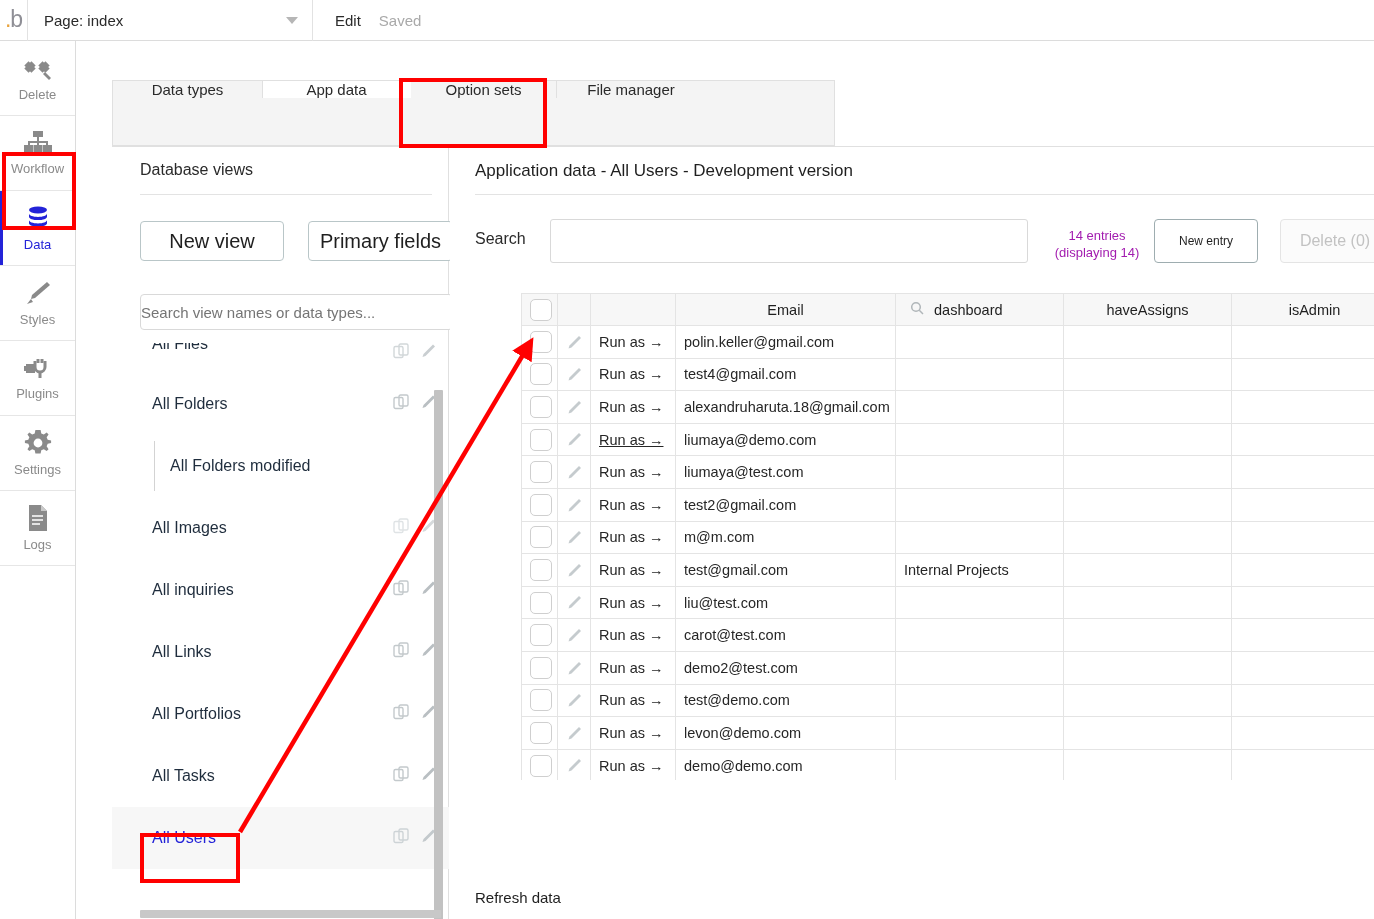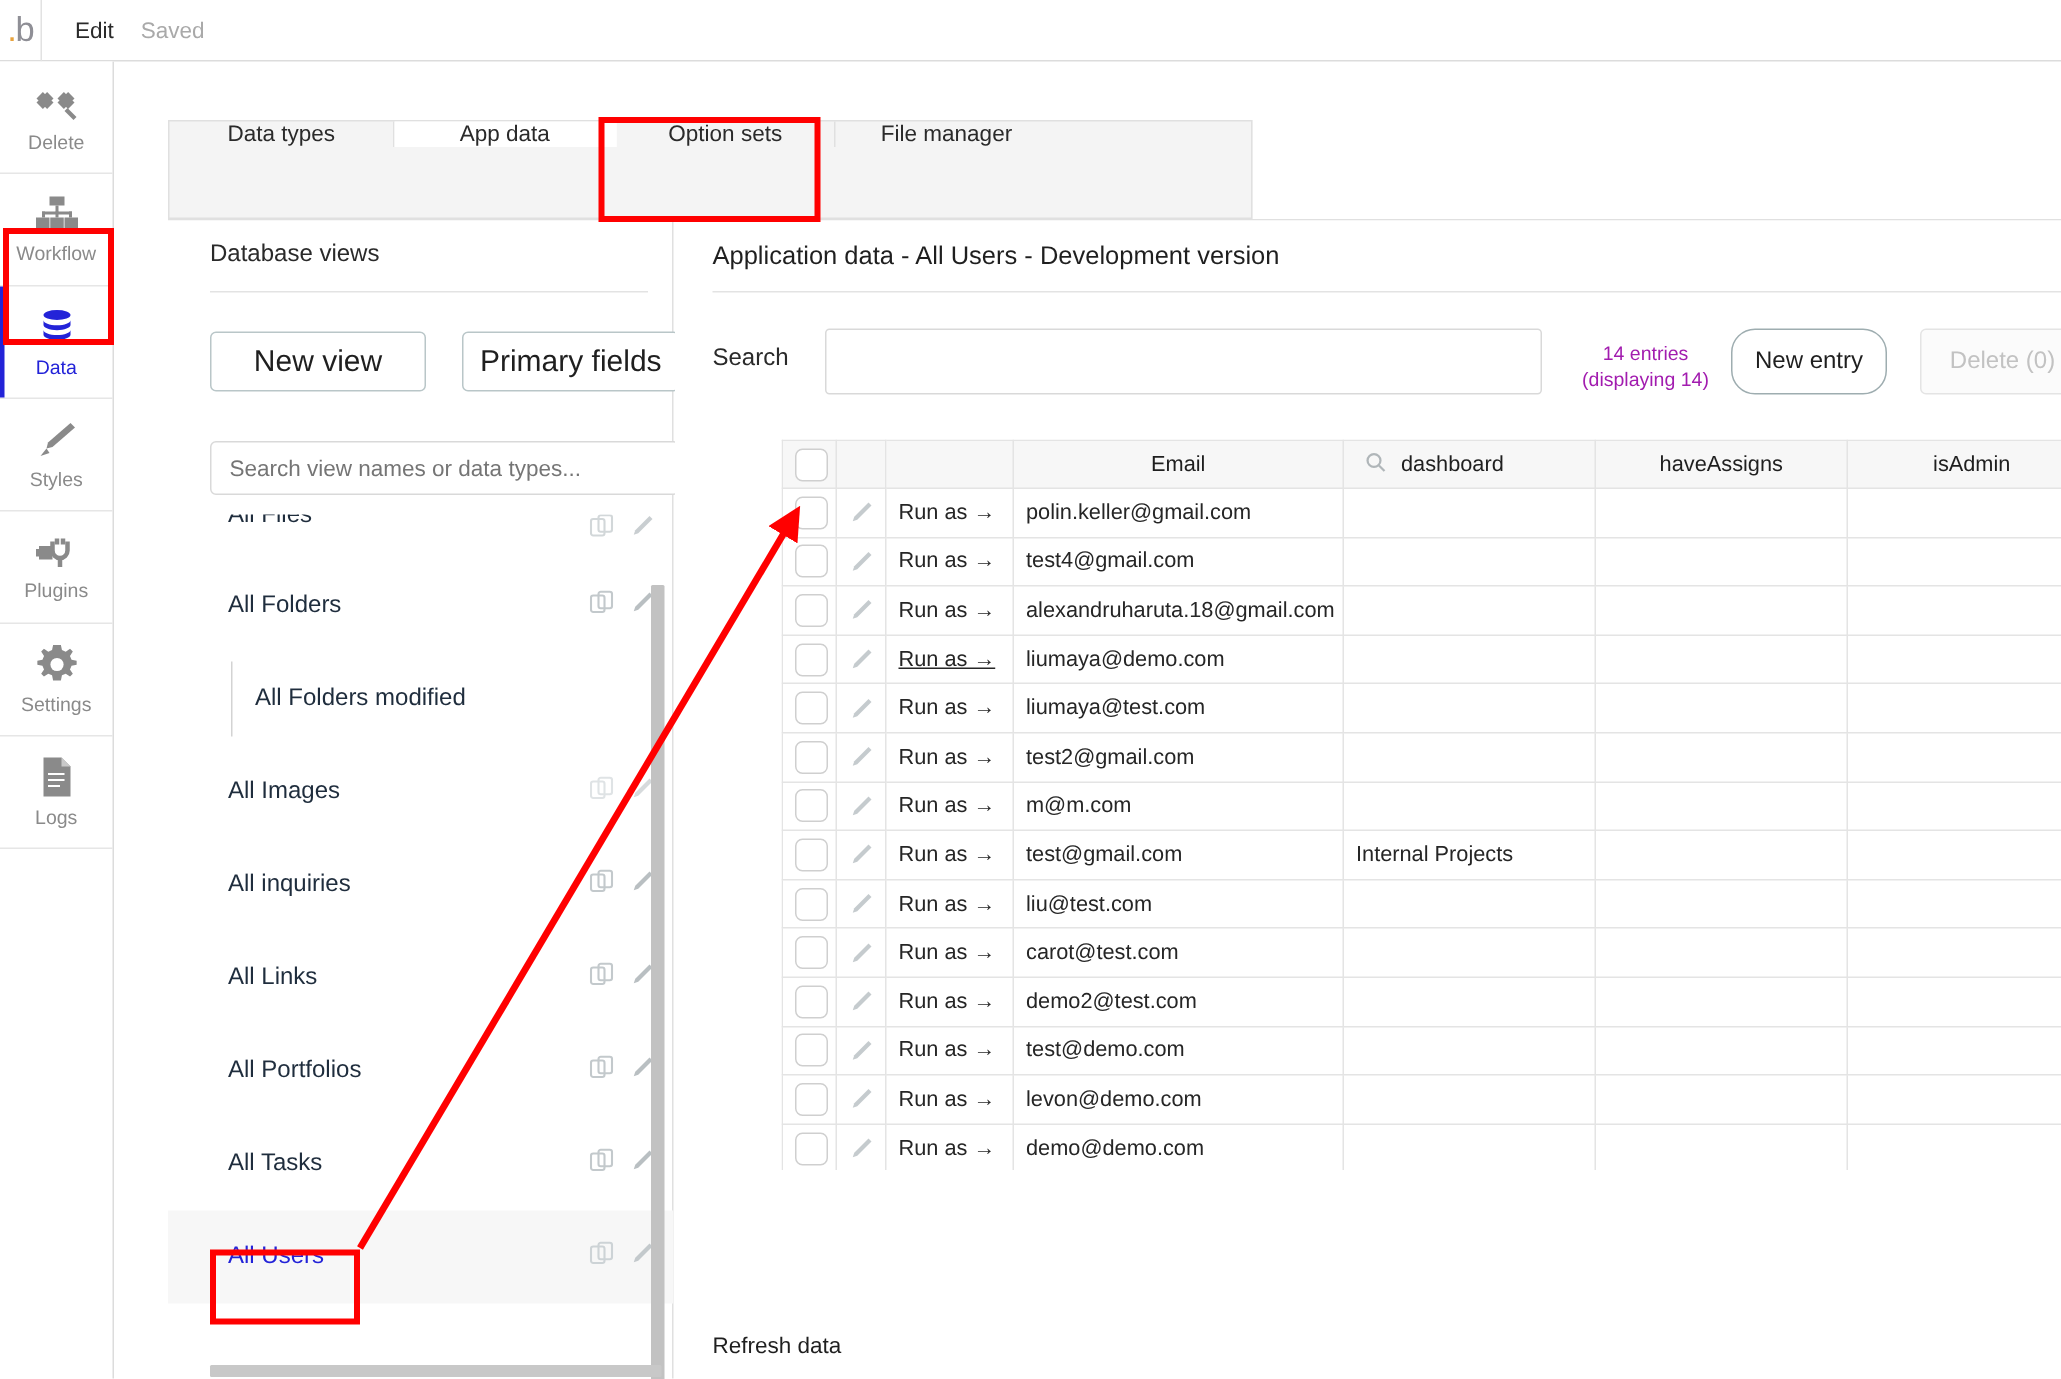--- a/index.html
+++ b/index.html
@@ -101,21 +101,21 @@
   .panel-btn {
     position: absolute; height: 40px; border: 1px solid #b9c6c8;
     border-radius: 4px; background: #fff; font-size: 20px; color: #1f1f1f;
     display: flex; align-items: center; justify-content: center; cursor: pointer;
   }
   #btn-new-view { left: 28px; top: 74px; width: 144px; }
   #btn-primary-fields { left: 196px; top: 74px; width: 145px; }
   #view-search {
     position: absolute; left: 28px; top: 147px; width: 313px; height: 36px;
     border: 1px solid #d9d9d9; border-radius: 4px; background: #fff;
-    font-size: 15px; color: #8e8e8e; padding: 0 12px; outline: none;
+    font-size: 15px; color: #8e8e8e; padding: 0 0; outline: none;
     font-family: "Liberation Sans", sans-serif;
   }
   #view-list {
     position: absolute; left: 0; top: 196px; width: 337px; height: 538px;
     overflow: hidden;
   }
   .view-row {
     position: relative; height: 62px; display: flex; align-items: center;
     cursor: pointer; padding-left: 40px;
   }
@@ -161,22 +161,22 @@
     border: 1px solid #d9d9d9; border-radius: 3px; background: #fff;
     font-size: 15px; padding: 0 10px; outline: none;
     font-family: "Liberation Sans", sans-serif;
   }
   #entries-count {
     position: absolute; left: 592px; top: 80px; width: 110px;
     text-align: center; font-size: 13px; color: #a21caf; line-height: 17px;
   }
   #btn-new-entry {
     position: absolute; left: 704px; top: 72px; width: 104px; height: 44px;
-    border: 1px solid #9eadb0; border-radius: 16px; background: #fff;
-    font-size: 16px; color: #1f1f1f; display: flex; align-items: center;
+    border: 1px solid #9eadb0; border-radius: 4px; background: #fff;
+    font-size: 12px; color: #1f1f1f; display: flex; align-items: center;
     justify-content: center; cursor: pointer;
   }
   #btn-delete {
     position: absolute; left: 830px; top: 72px; width: 110px; height: 44px;
     border: 1px solid #e4e4e4; border-radius: 4px; background: #fbfbfb;
     font-size: 16px; color: #c2c2c2; display: flex; align-items: center;
     justify-content: center; cursor: default;
   }
 
   
@@ -224,20 +224,24 @@
     position: absolute; left: 0; top: 0; width: 1374px; height: 919px;
     pointer-events: none; z-index: 45;
   }
 </style>
 </head>
 <body>
 
 <div id="topbar">
   <div id="logo-cell">
     <span class="logo-glyph"><span class="logo-dot">.</span>b</span>
+  </div>
+  <div id="page-select">
+    <span>Page: index</span>
+    <span class="caret"></span>
   </div>
   <div id="edit-btn">Edit</div>
   <div id="saved-label">Saved</div>
 </div>
 
 <div id="rail">
 
   <div class="rail-item">
     <span>
       <svg width="30" height="28" viewBox="0 0 30 28">

